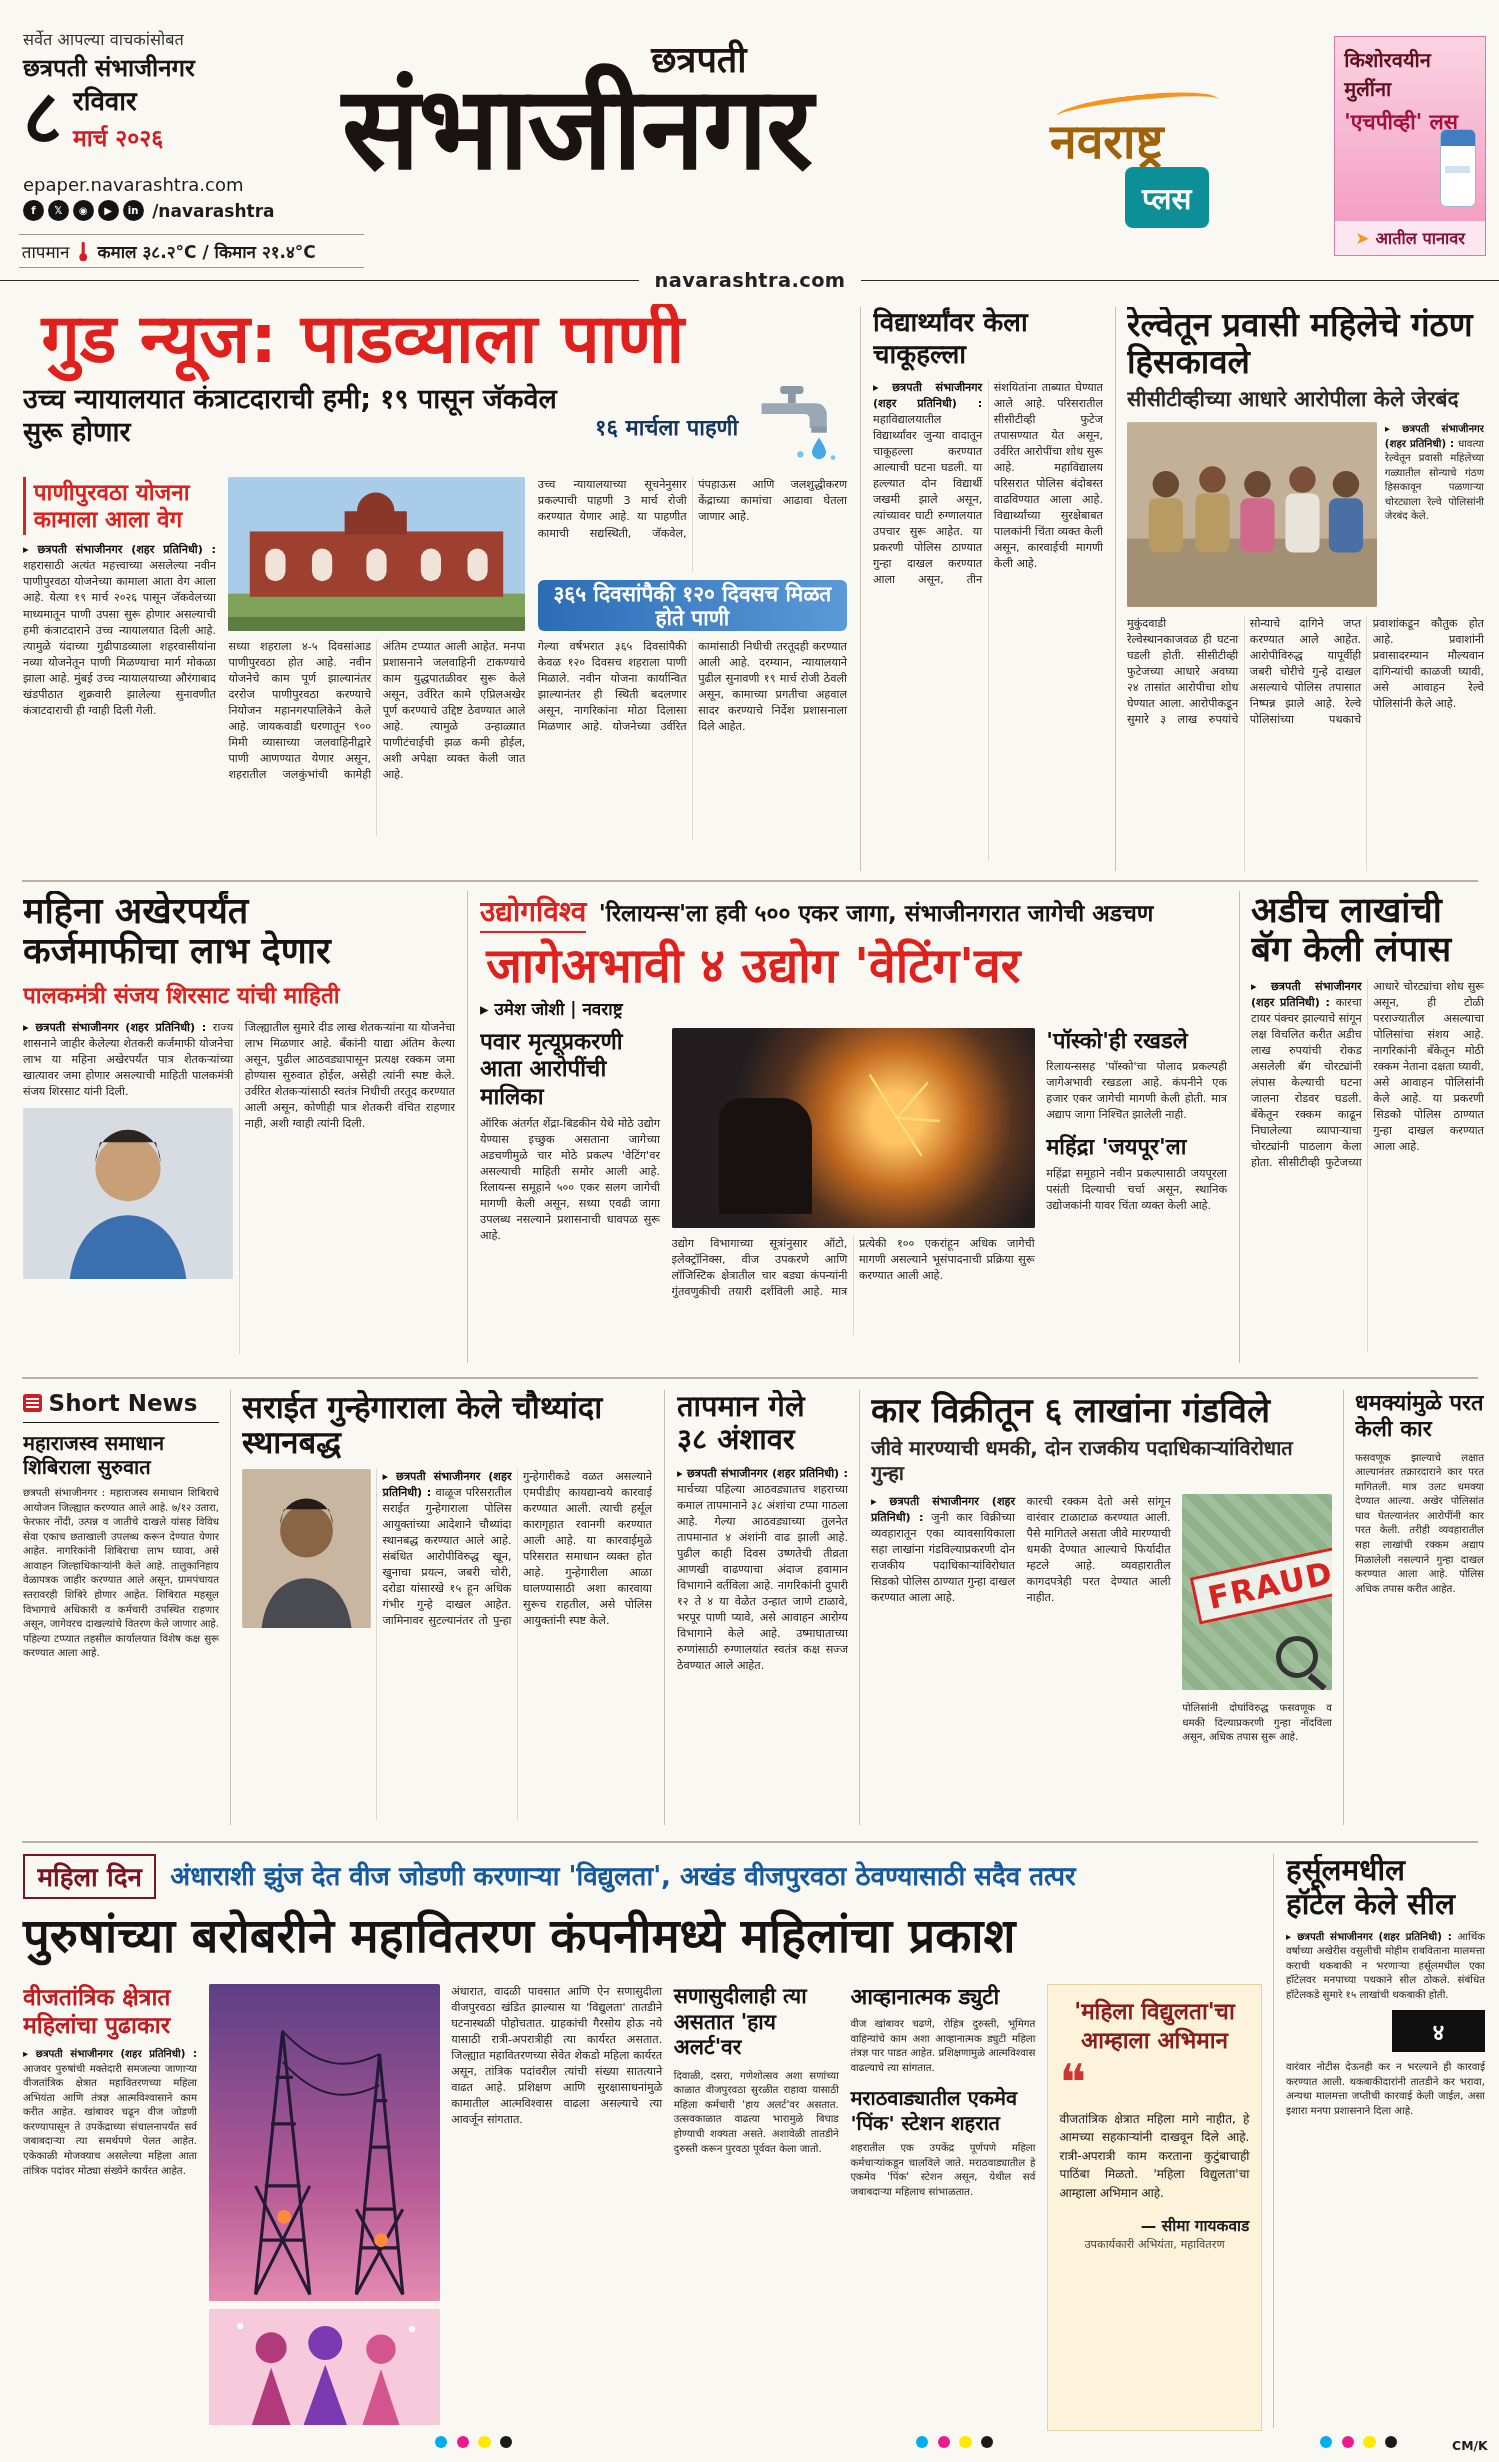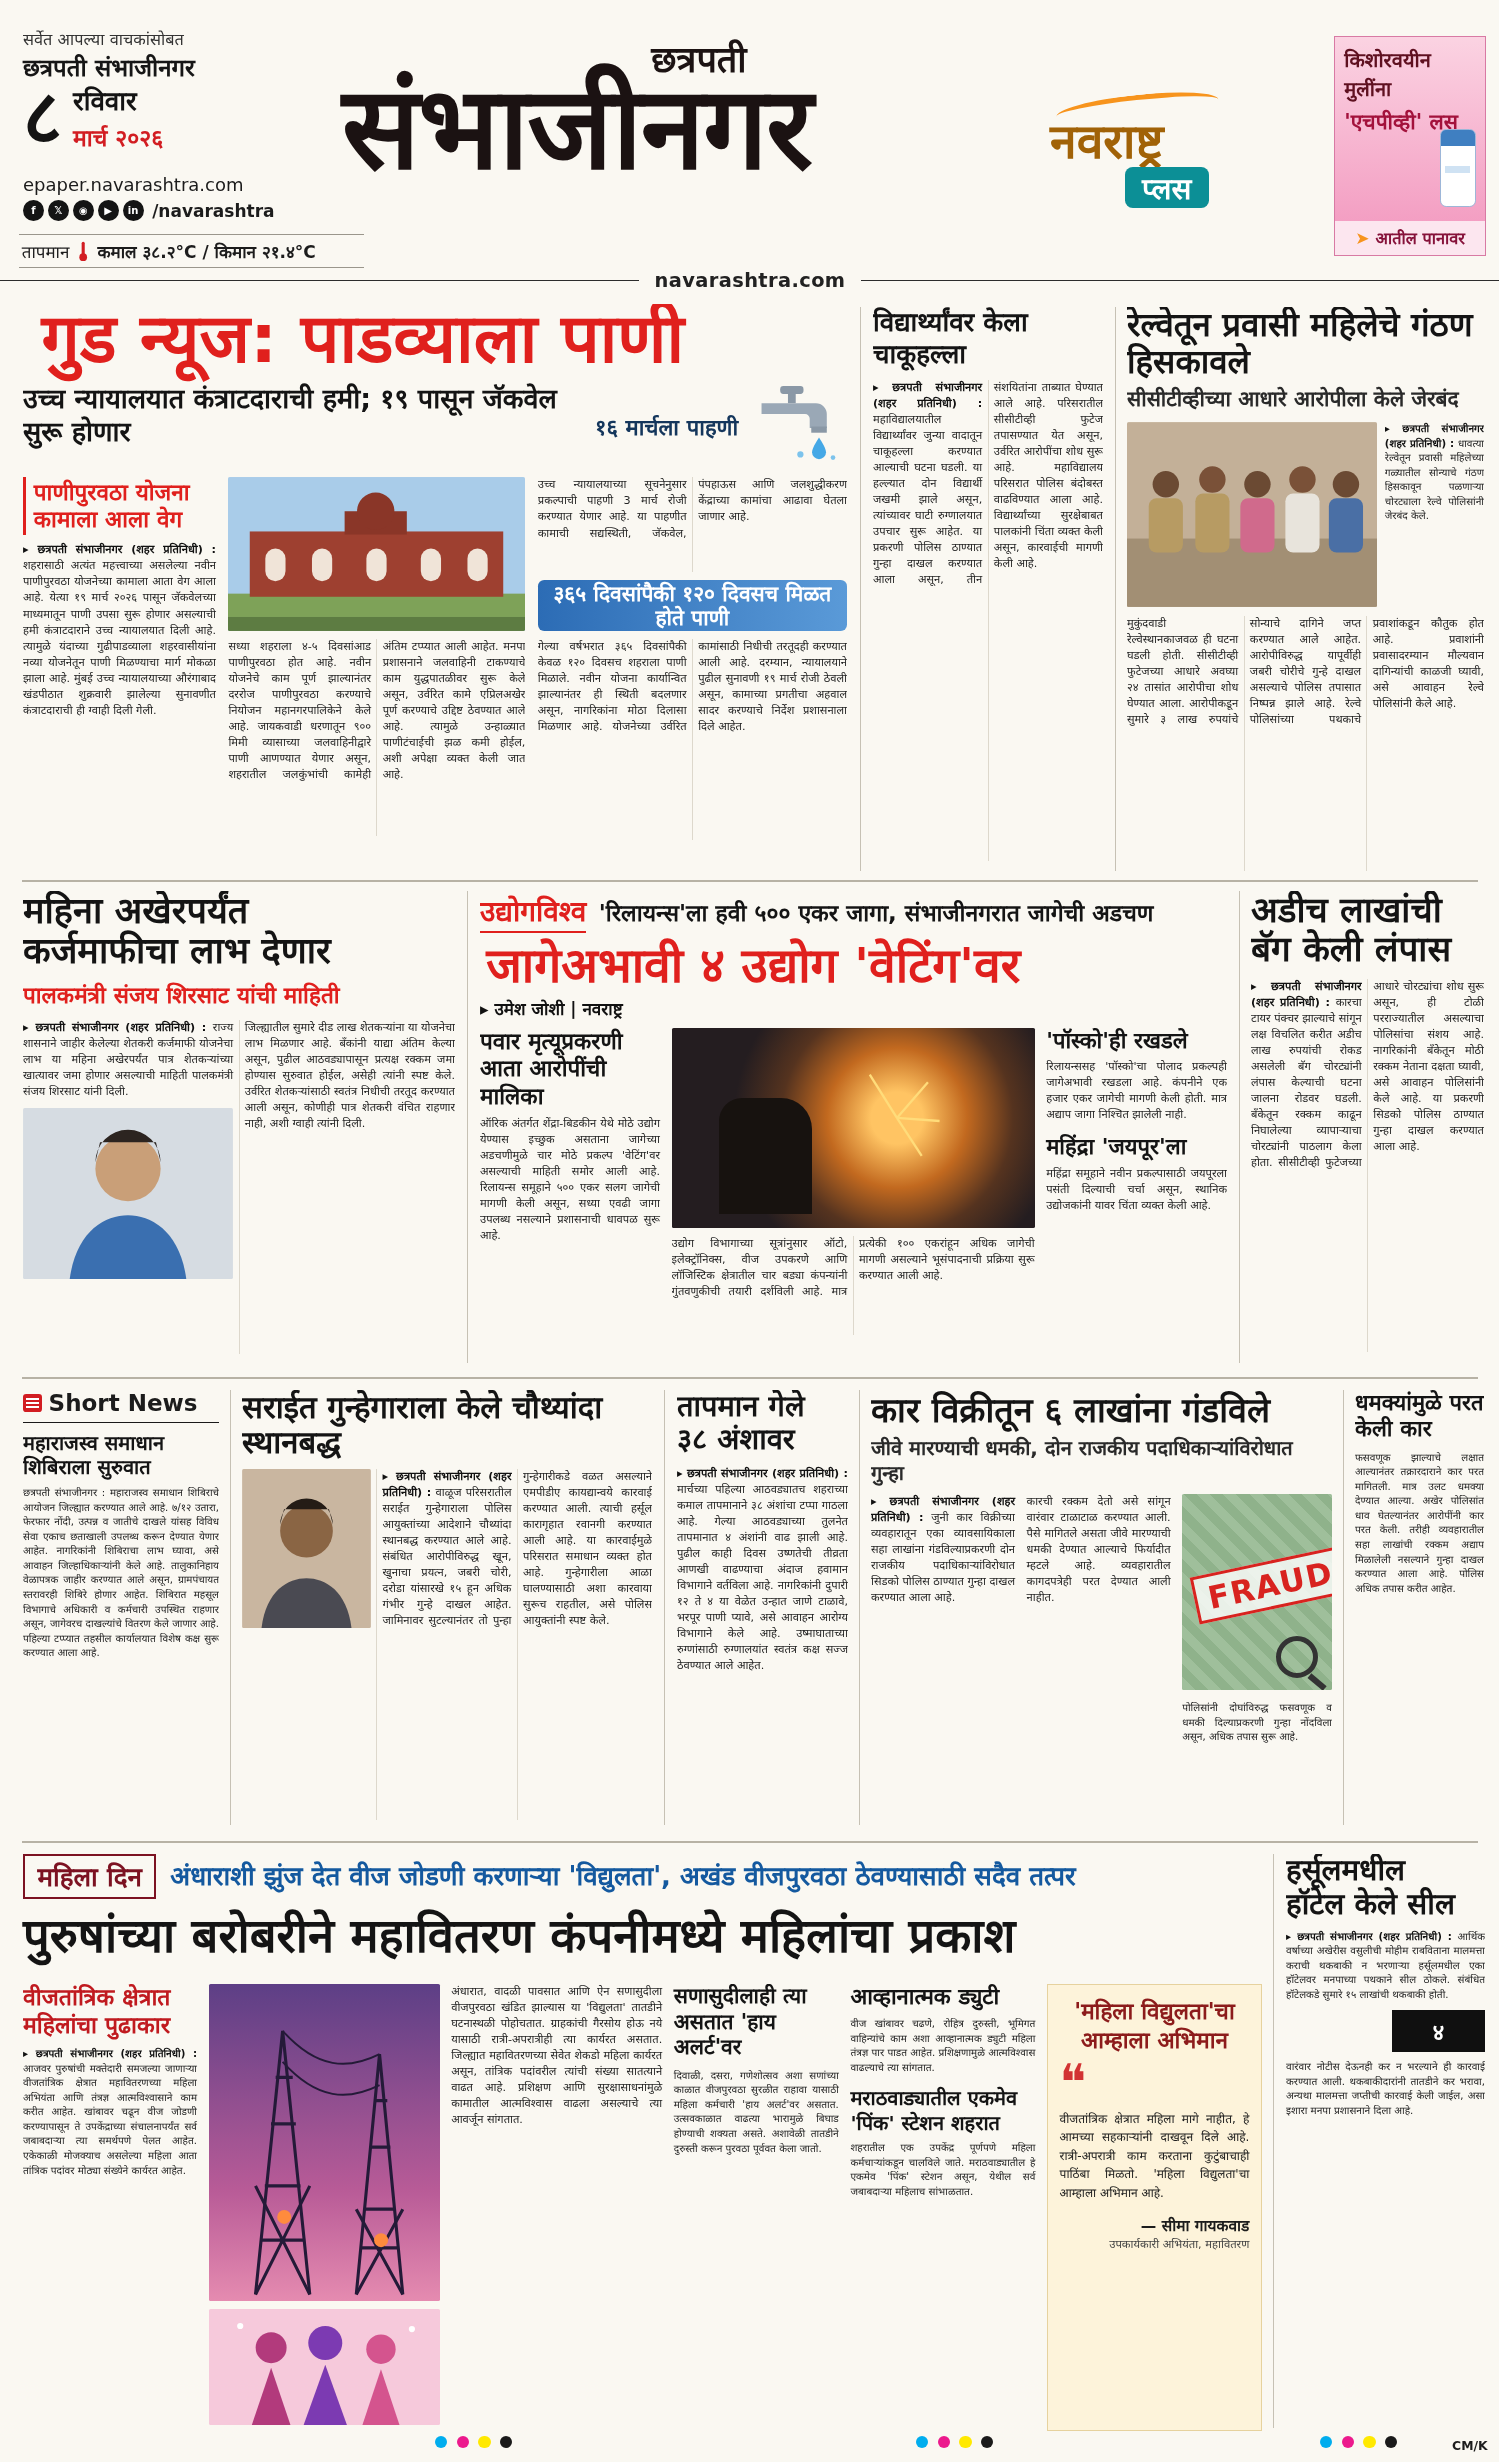--- a/index.html
+++ b/index.html
@@ -59,21 +59,21 @@
       </svg>
     <span class="b" style="font-size:17px">कमाल ३८.२°C / किमान २१.४°C</span>
   </div>
 
   <div class="abs" style="left:365px;top:34px;width:668px;text-align:center;font-size:36px;font-weight:700;color:#1c1313">छत्रपती</div>
   <div class="abs" style="left:342px;top:68px;width:714px;text-align:left;font-size:115px;line-height:1.05;font-weight:700;color:#1b1212;letter-spacing:-1.6px">संभाजीनगर</div>
 
   <div class="abs" style="left:1050px;top:95px;width:210px;height:132px">
     <div style="width:163px;height:26px;border-top:5.4px solid #f7941d;border-radius:50%;transform:rotate(-6deg);margin-left:6.2px"></div>
     <div class="b" style="font-size:48px;color:#a16207;margin-top:-14px">नवराष्ट्र</div>
-    <div class="b" style="display:inline-block;background:#0c8f96;color:#fff;font-size:29.5px;padding:0 17px;border-radius:7.8px;margin-left:75px;margin-top:-4.7px">प्लस</div>
+    <div class="b" style="display:inline-block;background:#0c8f96;color:#fff;font-size:29.5px;padding:10px 17px;border-radius:7.8px;margin-left:75px;margin-top:-4.7px">प्लस</div>
   </div>
 
   <div class="abs" style="left:1334px;top:36px;width:152px;height:220px;background:linear-gradient(180deg,#fbd3e2,#f295bd);border:0.8px solid #d87aa4">
     <div style="padding:9.3px 7.8px 0 9.3px">
       <div class="b" style="font-size:20px;color:#5f1020">किशोरवयीन</div>
       <div class="b" style="font-size:20px;color:#5f1020;margin-top:1.6px">मुलींना</div>
       <div class="b" style="font-size:21px;color:#a3123c;margin-top:4.7px">'एचपीव्ही' लस</div>
     </div>
     <div class="abs" style="right:9.3px;top:92px;width:36px;height:78px;background:#fff;border:1.6px solid #9db6d8;border-radius:6.2px">
       <div style="height:15.5px;background:#3f7fc1;border-radius:4.7px 4.7px 0 0"></div>
@@ -370,21 +370,21 @@
       <p class="body sm" style="margin-top:6.2px">वीज खांबावर चढणे, रोहित्र दुरुस्ती, भूमिगत वाहिन्यांचे काम अशा आव्हानात्मक ड्युटी महिला तंत्रज्ञ पार पाडत आहेत. प्रशिक्षणामुळे आत्मविश्वास वाढल्याचे त्या सांगतात.</p>
       <div class="subh" style="font-size:20px;margin-top:11px">मराठवाड्यातील एकमेव 'पिंक' स्टेशन शहरात</div>
       <p class="body sm" style="margin-top:6.2px">शहरातील एक उपकेंद्र पूर्णपणे महिला कर्मचाऱ्यांकडून चालविले जाते. मराठवाड्यातील हे एकमेव 'पिंक' स्टेशन असून, येथील सर्व जबाबदाऱ्या महिलाच सांभाळतात.</p>
     </div>
     <div style="flex:1">
       <div class="qbox" style="height:100%">
         <div class="b" style="color:#8c1b1b;font-size:22.5px;text-align:center;line-height:1.25">'महिला विद्युलता'चा आम्हाला अभिमान</div>
         <div style="color:#d23333;font-size:50px;line-height:.9;margin-top:7.8px">❝</div>
         <p style="font-size:12px;line-height:1.55;text-align:justify;margin-top:3.1px">वीजतांत्रिक क्षेत्रात महिला मागे नाहीत, हे आमच्या सहकाऱ्यांनी दाखवून दिले आहे. रात्री-अपरात्री काम करताना कुटुंबाचाही पाठिंबा मिळतो. 'महिला विद्युलता'चा आम्हाला अभिमान आहे.</p>
         <div class="b" style="text-align:right;font-size:15.5px;margin-top:11px">— सीमा गायकवाड</div>
-        <div style="text-align:right;font-size:11.3px;color:#444">उपकार्यकारी अभियंता, महावितरण</div>
+        <div style="text-align:center;font-size:11.3px;color:#444">उपकार्यकारी अभियंता, महावितरण</div>
       </div>
     </div>
   </div>
 
   <div class="vline" style="left:1273px;top:1854px;height:574px"></div>
 
   <div class="abs clip" style="left:1286px;top:1854px;width:199px;height:574px">
     <div class="subh" style="font-size:29.5px;line-height:1.15">
       <div>हर्सूलमधील</div>
       <div>हॉटेल केले सील</div>

